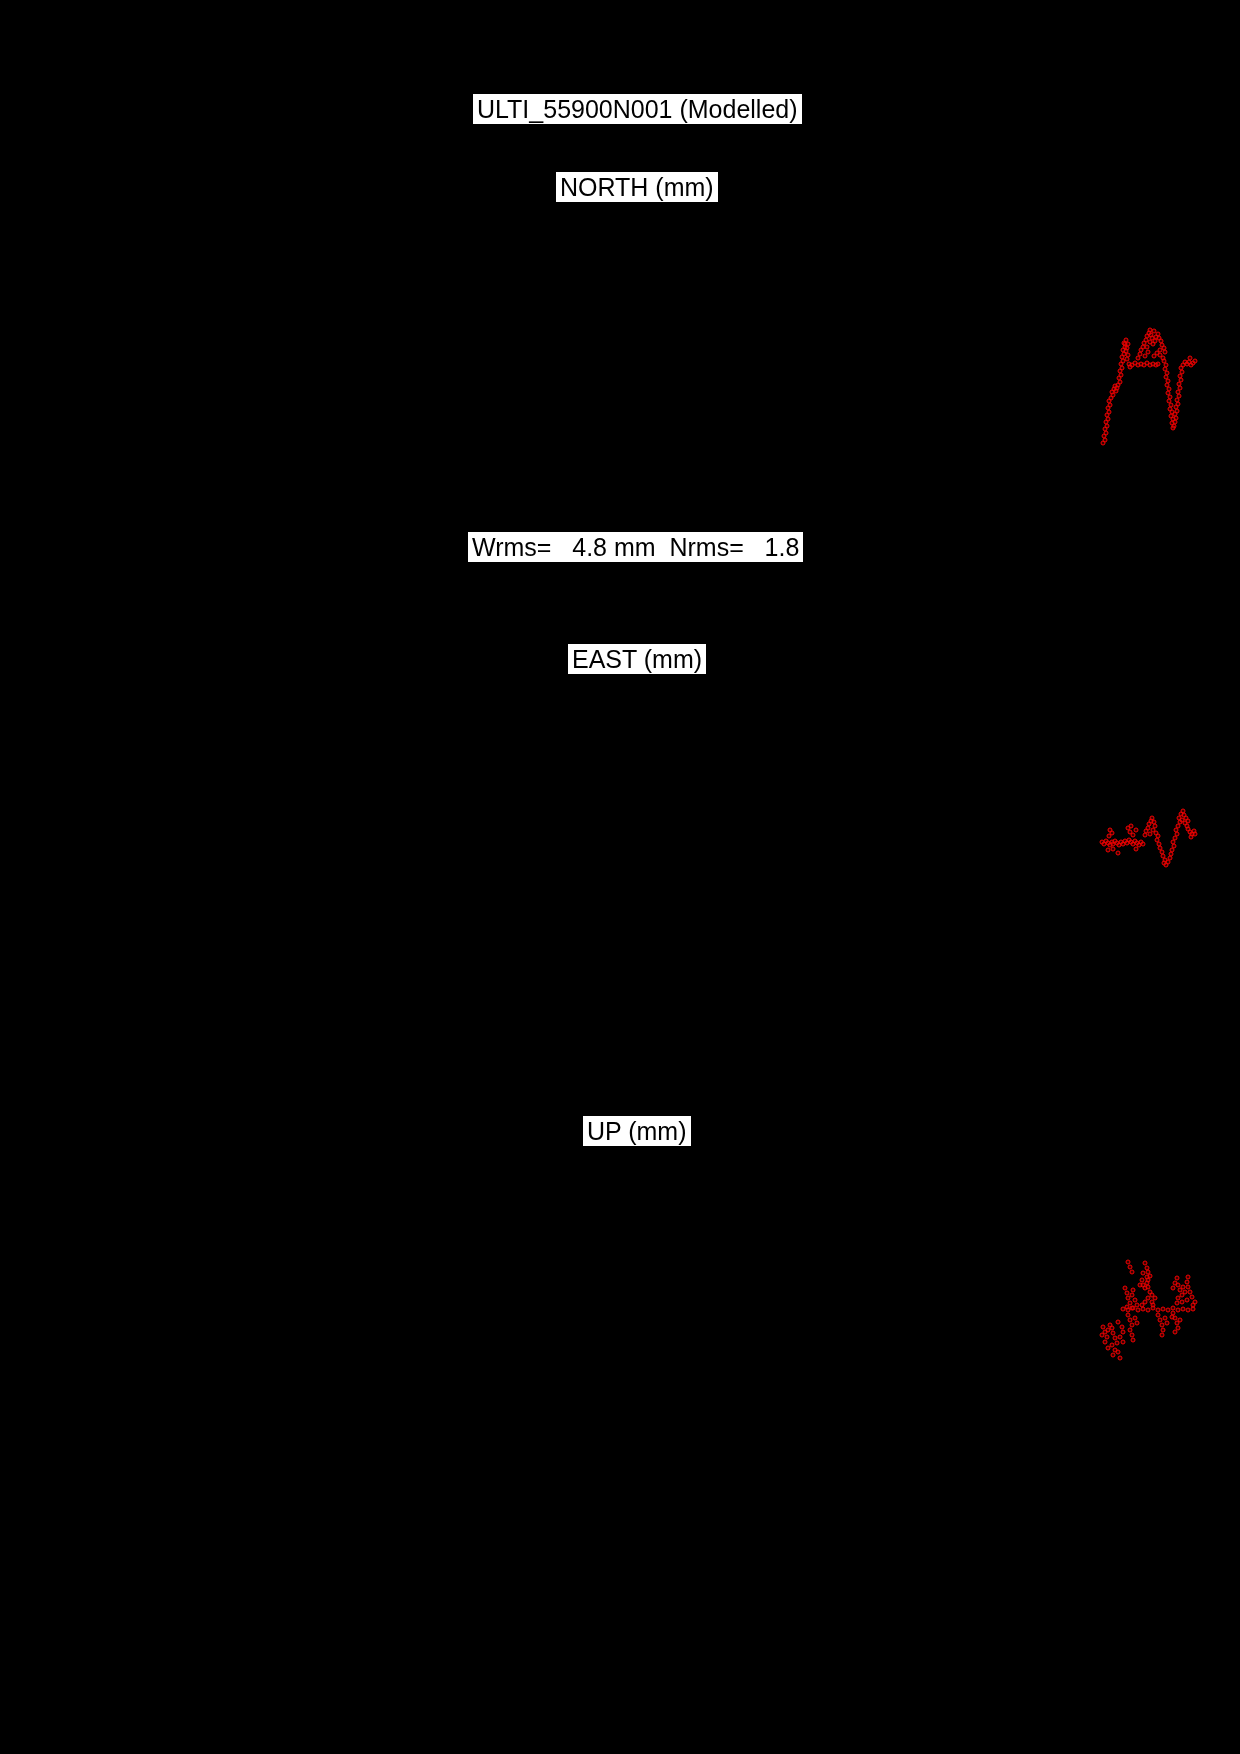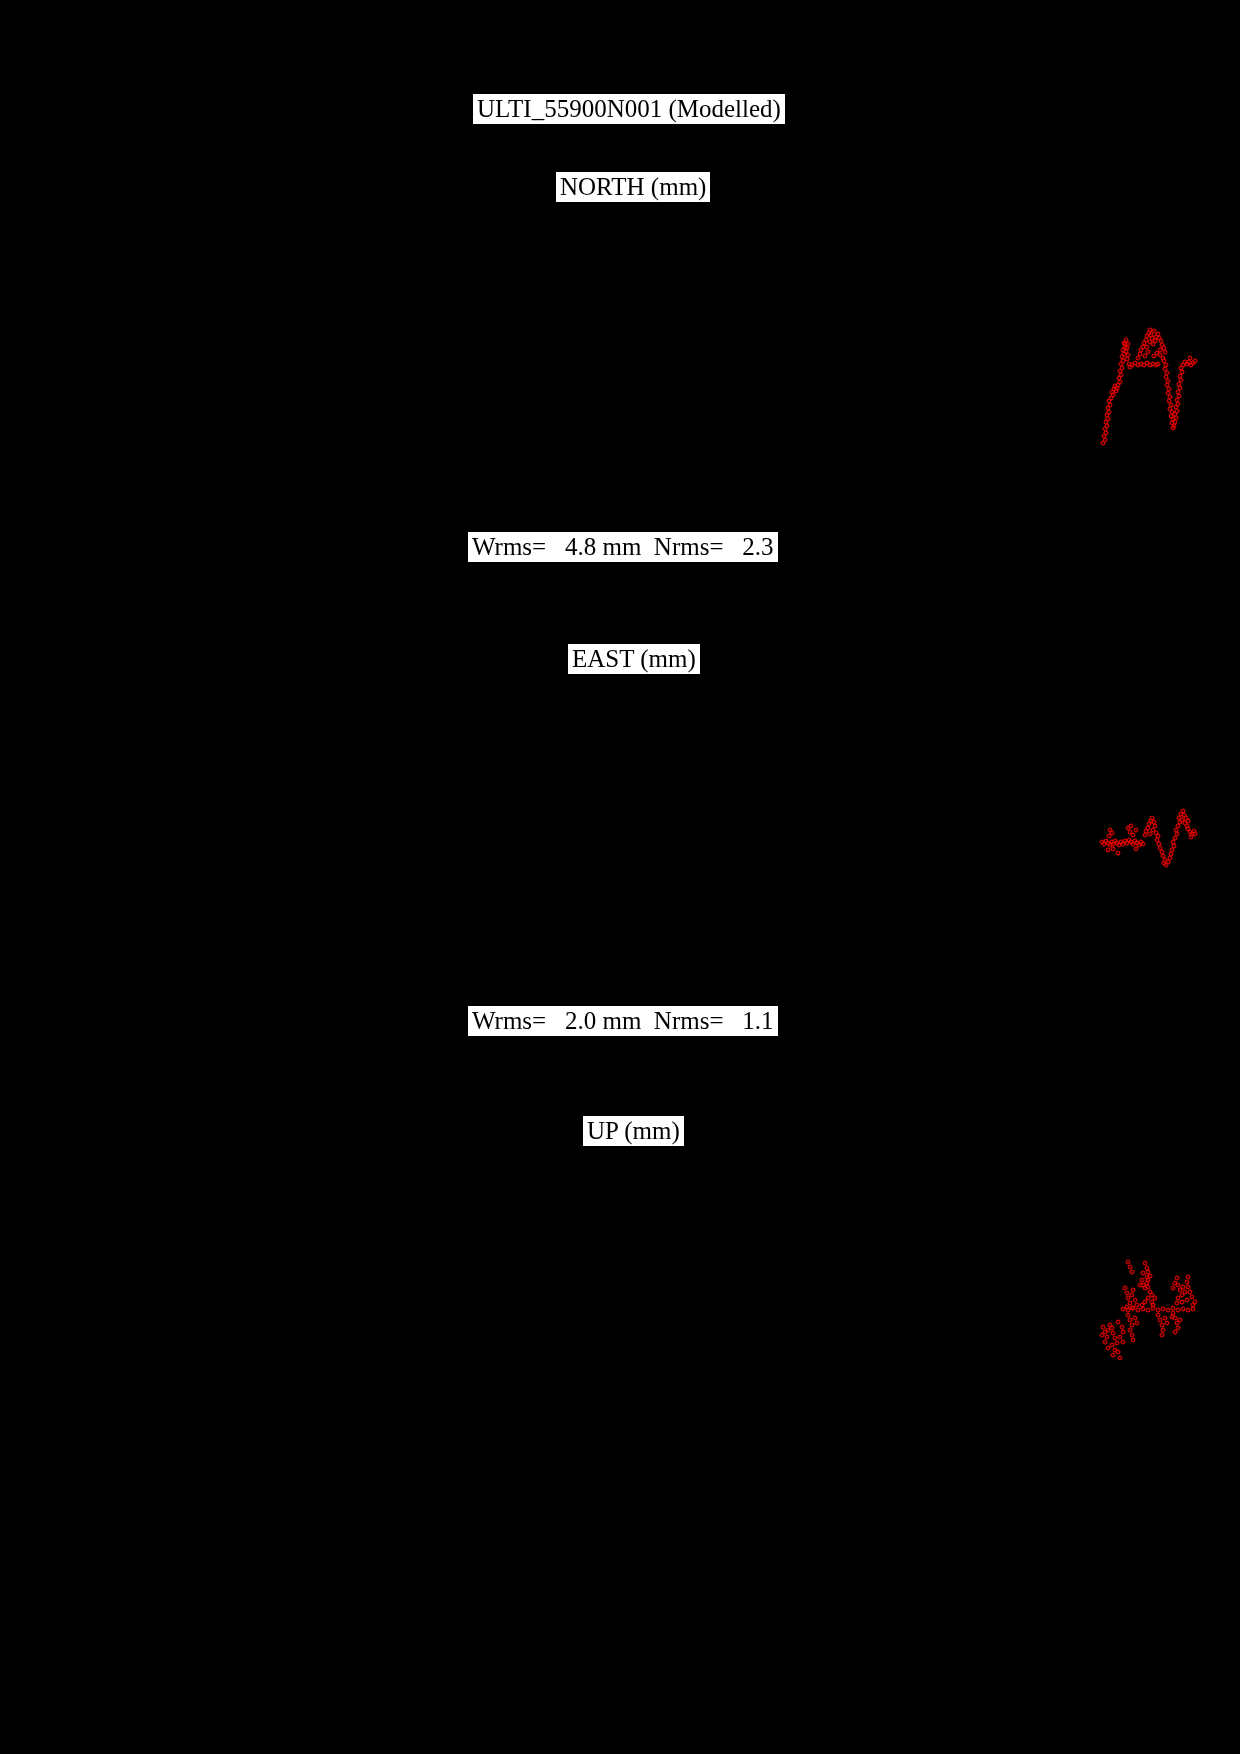--- a/index.html
+++ b/index.html
@@ -12,21 +12,21 @@
     position: relative;
     width: 1240px;
     height: 1754px;
     background: #000000;
     overflow: hidden;
   }
   .label {
     position: absolute;
     background: #ffffff;
     color: #000000;
-    font-family: Liberation Serif, serif;
+    font-family: Liberation Sans, sans-serif;
     font-size: 25px;
     line-height: 26px;
     padding: 2px 4px;
     white-space: pre;
   }
   .title-box   { left: 473px; top: 94px; }
   .label-north { left: 556px; top: 172px; }
   .stats-north { left: 468px; top: 532px; }
   .label-east  { left: 568px; top: 644px; }
   .stats-east  { left: 468px; top: 1006px; }
@@ -175,21 +175,21 @@
       <div class="dot" style="left: 1181px; top: 368px;"></div>
       <div class="dot" style="left: 1183px; top: 365px;"></div>
       <div class="dot" style="left: 1185px; top: 362px;"></div>
       <div class="dot" style="left: 1187px; top: 364px;"></div>
       <div class="dot" style="left: 1189px; top: 362px;"></div>
       <div class="dot" style="left: 1191px; top: 365px;"></div>
       <div class="dot" style="left: 1193px; top: 363px;"></div>
       <div class="dot" style="left: 1190px; top: 358px;"></div>
       <div class="dot" style="left: 1195px; top: 361px;"></div>
     </div>
-  <div class="label stats-north">Wrms=   4.8 mm  Nrms=   2.3</div>
+  <div class="label stats-north">Wrms=   4.8 mm  Nrms=   1.8</div>
 
   <div class="label label-east">EAST (mm)</div>
   <div class="scatter-layer">
       <div class="dot" style="left: 1102px; top: 842px;"></div>
       <div class="dot" style="left: 1104px; top: 844px;"></div>
       <div class="dot" style="left: 1106px; top: 841px;"></div>
       <div class="dot" style="left: 1108px; top: 843px;"></div>
       <div class="dot" style="left: 1110px; top: 845px;"></div>
       <div class="dot" style="left: 1112px; top: 842px;"></div>
       <div class="dot" style="left: 1113px; top: 844px;"></div>
@@ -260,21 +260,20 @@
       <div class="dot" style="left: 1185px; top: 823px;"></div>
       <div class="dot" style="left: 1187px; top: 826px;"></div>
       <div class="dot" style="left: 1188px; top: 821px;"></div>
       <div class="dot" style="left: 1188px; top: 829px;"></div>
       <div class="dot" style="left: 1190px; top: 832px;"></div>
       <div class="dot" style="left: 1192px; top: 834px;"></div>
       <div class="dot" style="left: 1194px; top: 831px;"></div>
       <div class="dot" style="left: 1191px; top: 837px;"></div>
       <div class="dot" style="left: 1195px; top: 834px;"></div>
     </div>
-  <div class="label stats-east">Wrms=   2.0 mm  Nrms=   1.1</div>
 
   <div class="label label-up">UP (mm)</div>
   <div class="scatter-layer">
       <div class="dot" style="left: 1128px; top: 1262px;"></div>
       <div class="dot" style="left: 1130px; top: 1267px;"></div>
       <div class="dot" style="left: 1132px; top: 1272px;"></div>
       <div class="dot" style="left: 1145px; top: 1263px;"></div>
       <div class="dot" style="left: 1147px; top: 1268px;"></div>
       <div class="dot" style="left: 1143px; top: 1273px;"></div>
       <div class="dot" style="left: 1147px; top: 1277px;"></div>

